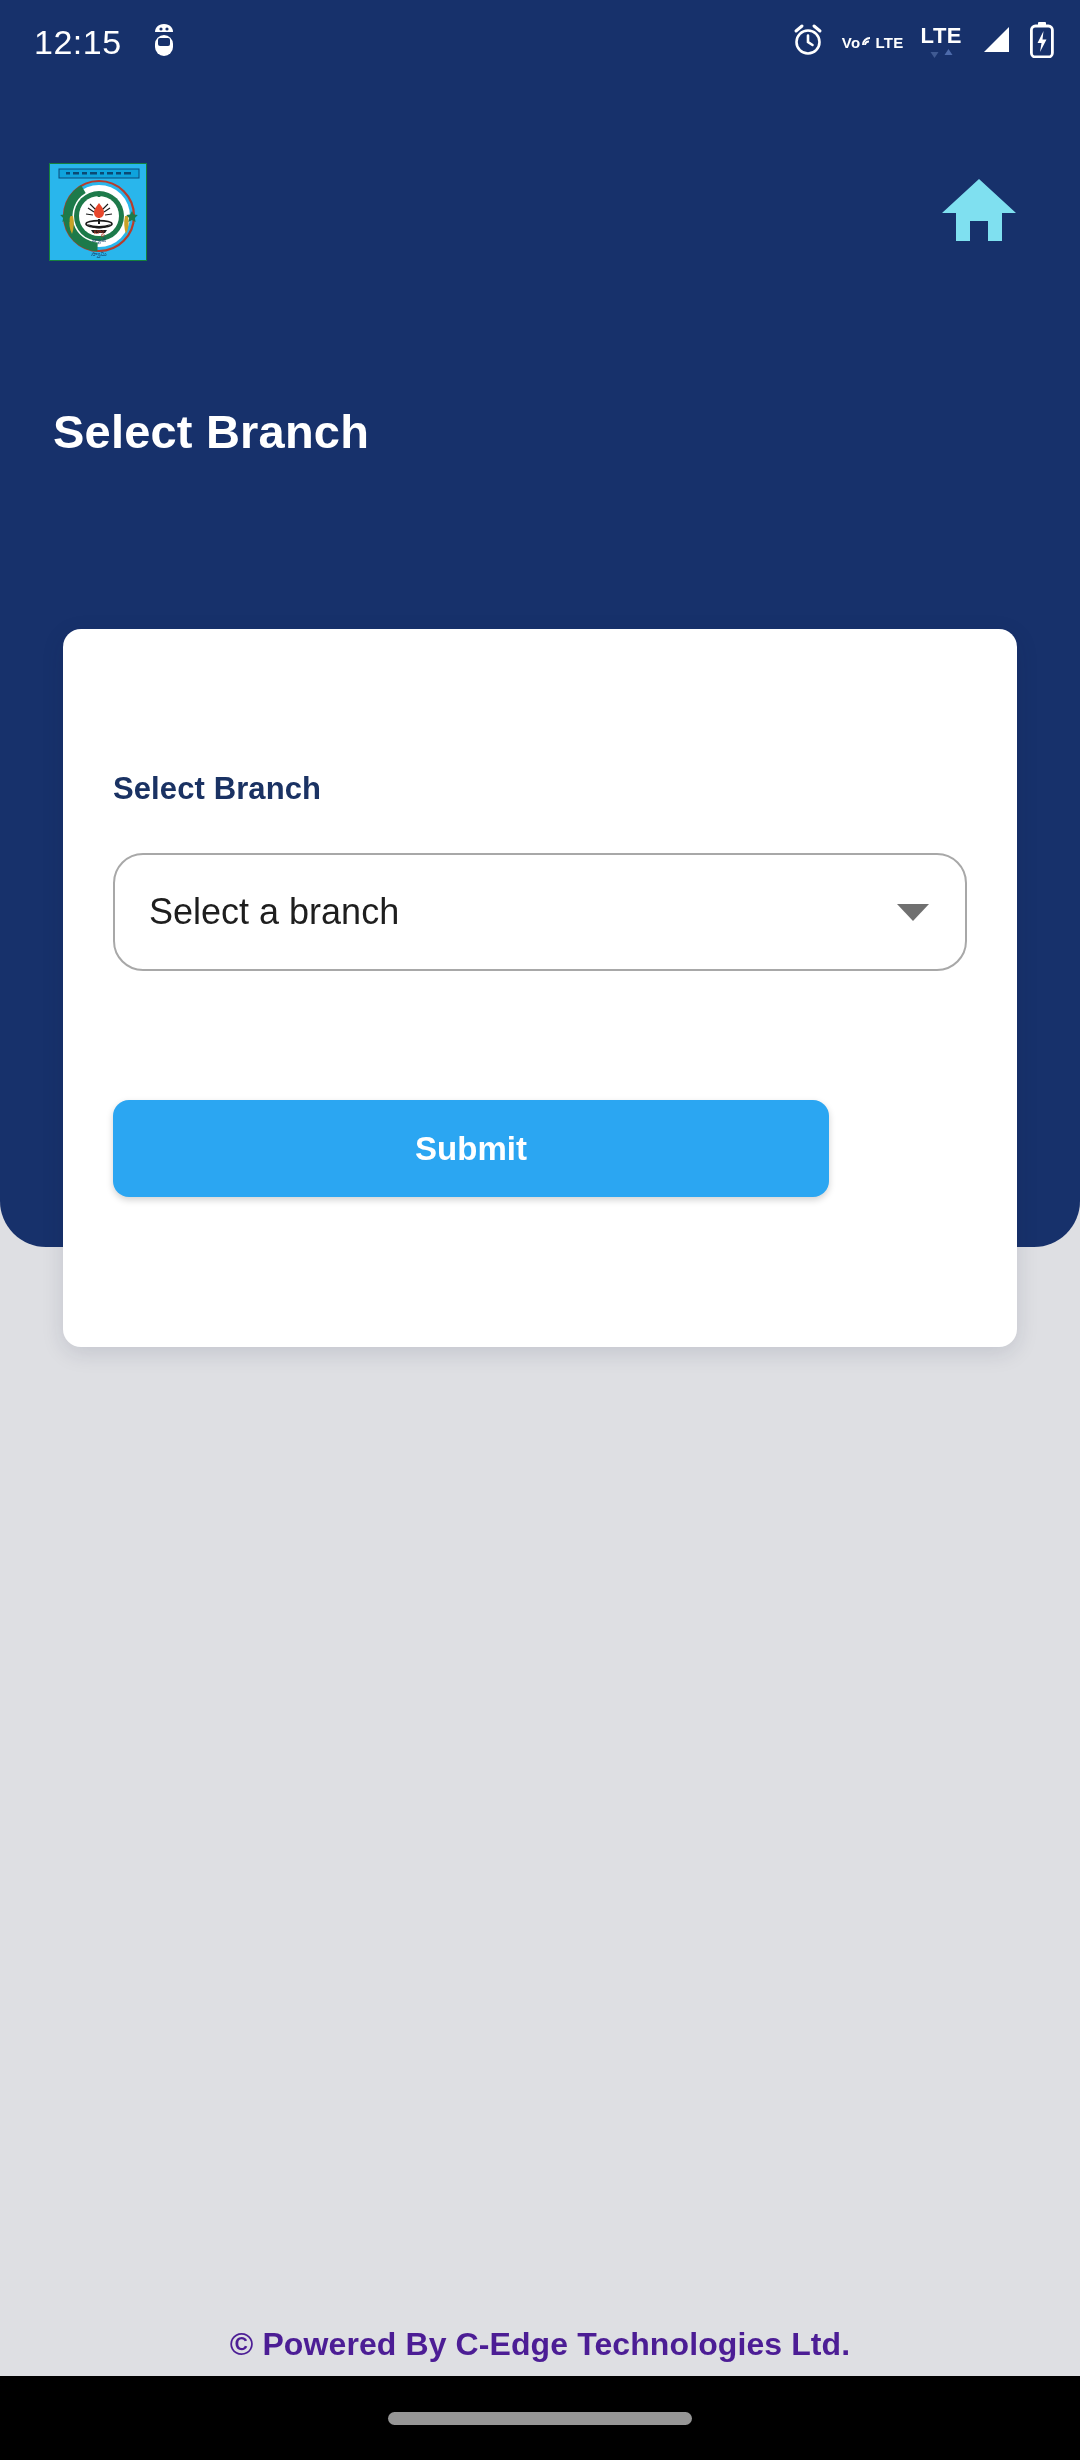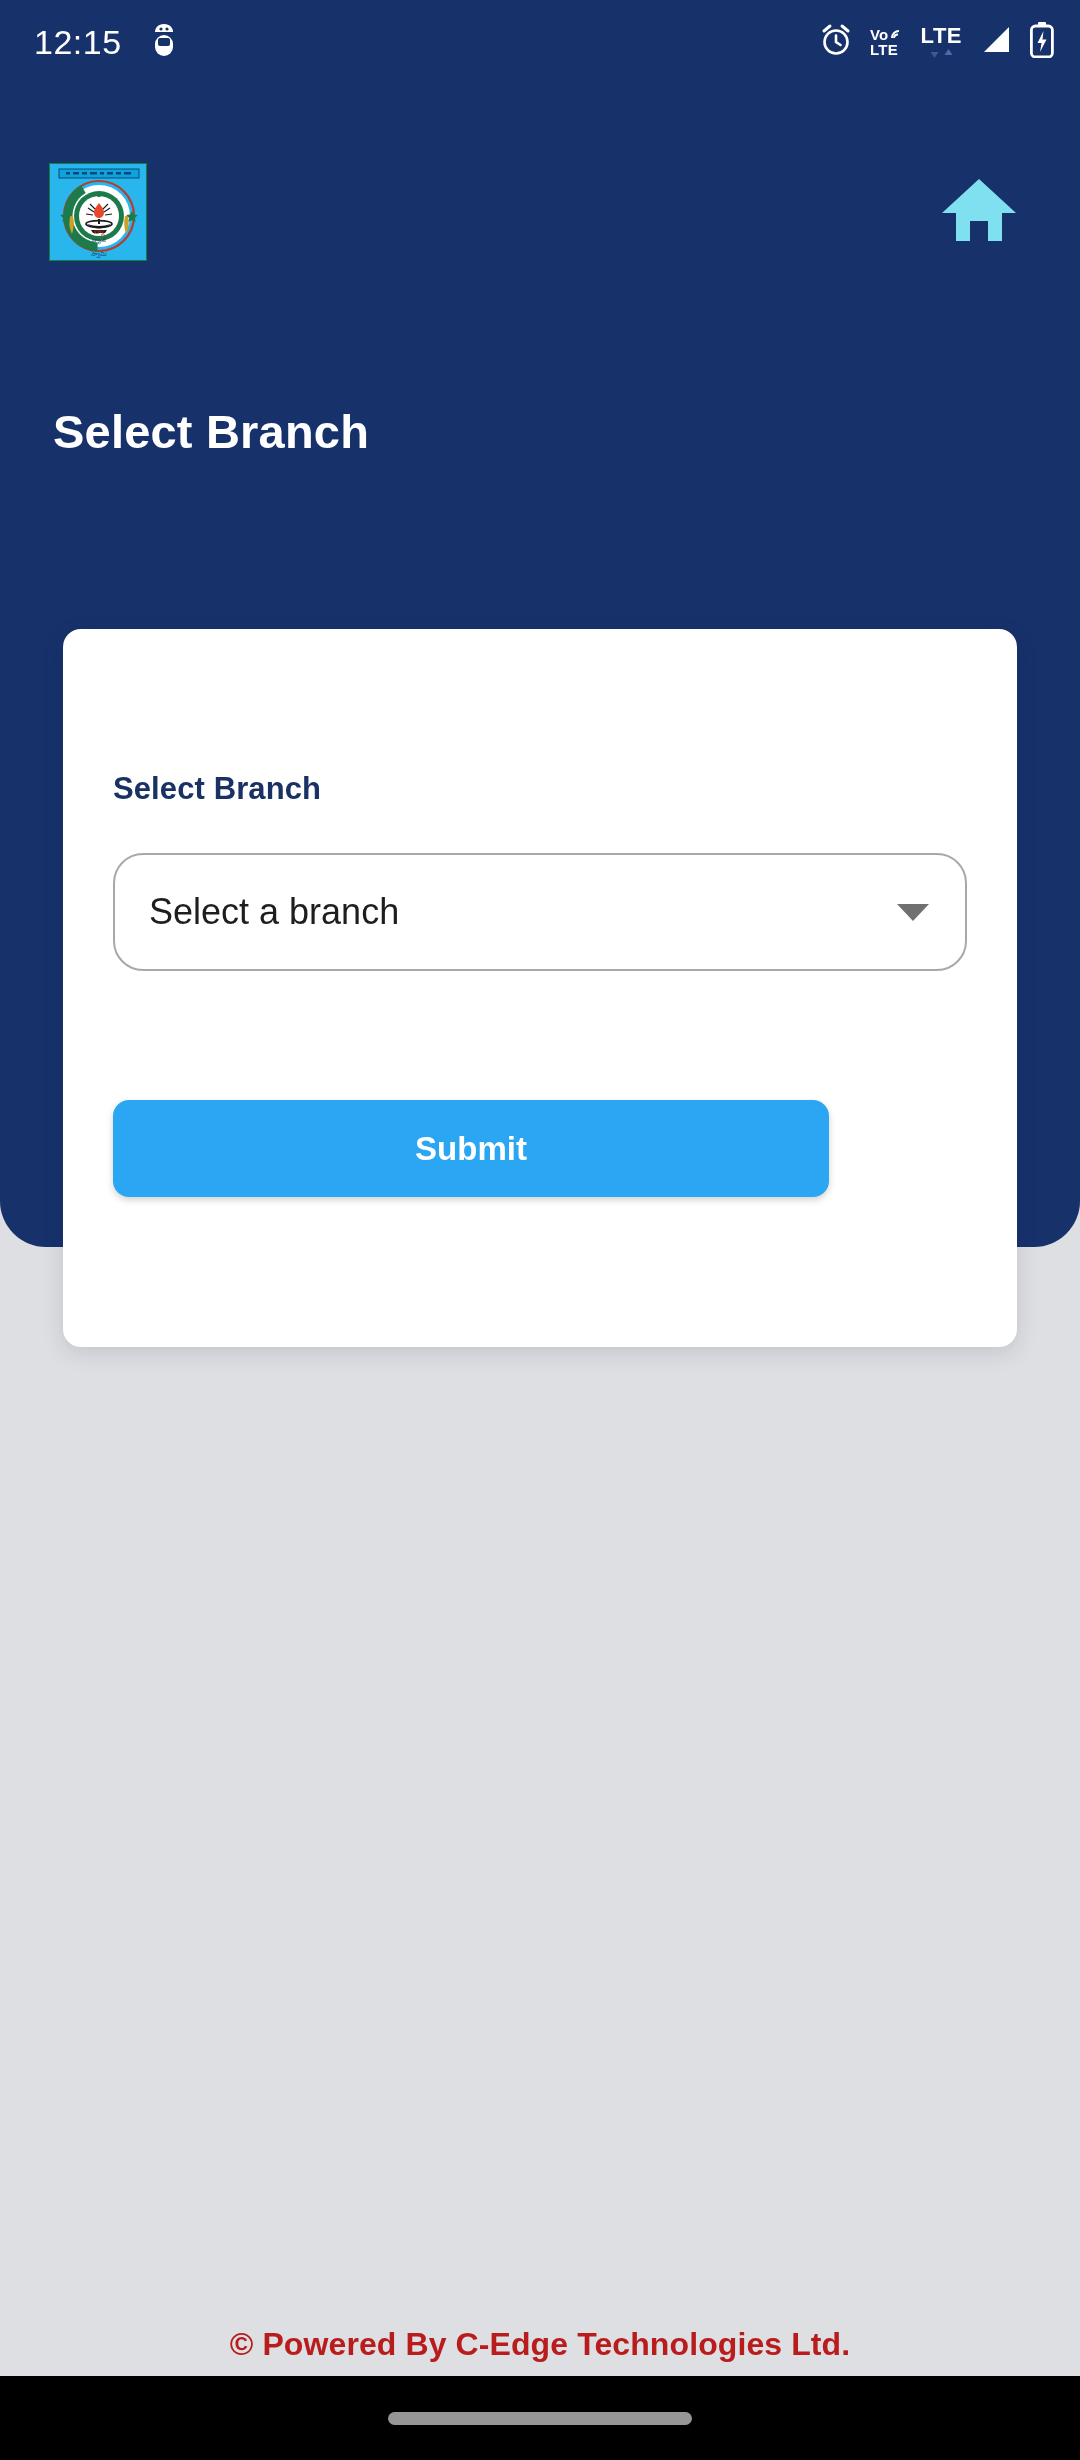--- a/index.html
+++ b/index.html
@@ -16,21 +16,21 @@
     position:absolute; left:0; top:0; width:1080px; height:84px;
     background:#17316b; color:#ffffff;
     display:flex; align-items:center; justify-content:space-between;
     padding:0 26px 0 34px;
   }
   .sb-left { display:flex; align-items:center; gap:28px; }
   .sb-clock { font-size:34px; letter-spacing:.5px; font-weight:400; }
   .sb-right { display:flex; align-items:center; gap:17px; }
   .ico { display:block; }
 
-  .volte { display:flex; flex-direction:column; align-items:flex-start;
+  .volte { display:flex; flex-direction:row; align-items:flex-start;
            font-size:15px; font-weight:700; line-height:15px; letter-spacing:.3px; }
   .volte .v-top { display:flex; align-items:center; gap:1px; }
   .lteblock { display:flex; flex-direction:column; align-items:center; line-height:1; }
   .lteblock .lte-t { font-size:22px; font-weight:700; letter-spacing:.5px; }
   .lteblock .lte-arrows { display:flex; gap:3px; margin-top:1px; }
 
   
   .hero {
     position:absolute; left:0; top:84px; width:1080px; height:1163px;
     background:#17316b;
@@ -80,21 +80,21 @@
     background:#2ba6f2; border:none; border-radius:16px;
     color:#ffffff; font-size:33px; font-weight:700;
     font-family:"Liberation Sans", sans-serif; cursor:pointer;
     box-shadow:0 3px 7px rgba(0,0,0,.18);
   }
 
   
   .footer {
     position:absolute; left:0; top:2326px; width:1080px;
     text-align:center; font-size:32px; font-weight:700;
-    color:#b91c1c; letter-spacing:.1px;
+    color:#4c1d95; letter-spacing:.1px;
   }
 
   
   .navbar {
     position:absolute; left:0; bottom:0; width:1080px; height:84px;
     background:#000000; display:flex; align-items:center; justify-content:center;
   }
   .nav-pill { width:304px; height:13px; border-radius:7px; background:#969696; cursor:pointer; }
 </style>
 </head>

